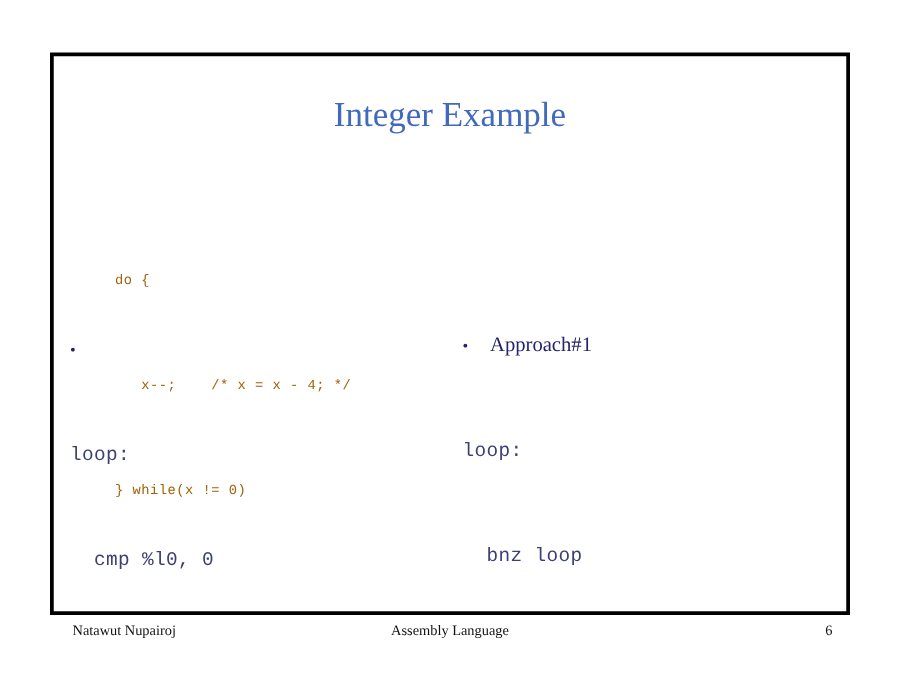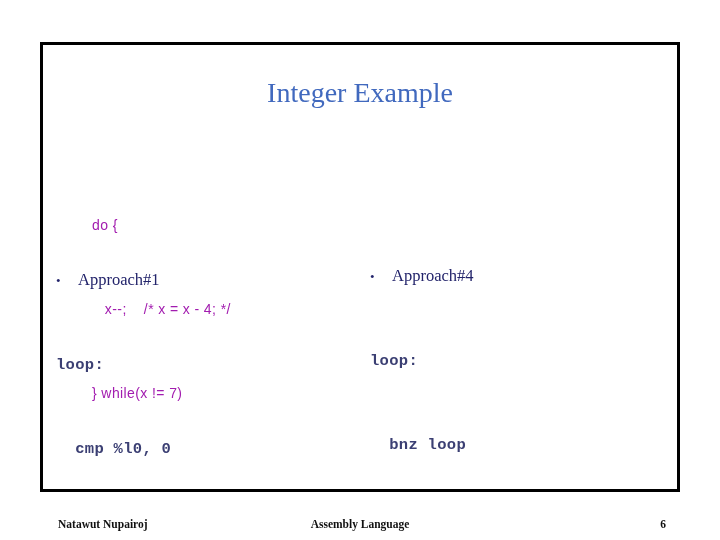--- a/index.html
+++ b/index.html
@@ -46,24 +46,24 @@
     line-height: 34px;
     color: #4169BE;
     white-space: pre;
   }
 
   
   #c-code {
     position: absolute;
     left: 92px;
     top: 155px;
-    font-family: Liberation Sans, sans-serif;
-    font-size: 14px;
+    font-family: Liberation Mono, monospace;
+    font-size: 11px;
     line-height: 28px;
-    color: #a21caf;
+    color: #a16207;
     white-space: pre;
     letter-spacing: 0.4px;
   }
   #c-code .ln { display: block; white-space: pre; }
 
   
   .approach-col {
     position: absolute;
   }
   #approach-1 { left: 56px; top: 270px; }
@@ -93,30 +93,29 @@
 
   .asm-code {
     margin-top: 4px;
     font-family: "Liberation Mono", "DejaVu Sans Mono", monospace;
     font-size: 15.5px;
     line-height: 28px;
     color: #3b3f73;
     white-space: pre;
     letter-spacing: 0.3px;
   }
-  .asm-code .ln { display: block; white-space: pre; font-weight: bold; }
+  .asm-code .ln { display: block; white-space: pre; }
 
   
   #footer {
     position: absolute;
     left: 40px;
-    top: 516px;
+    top: 497px;
     width: 640px;
     height: 20px;
-    font-weight: bold;
   }
   #footer .f-item {
     position: absolute;
     top: 0;
     font-family: "Liberation Serif", "DejaVu Serif", serif;
     font-size: 11.5px;
     line-height: 16px;
     color: #111111;
     white-space: pre;
   }
@@ -129,40 +128,39 @@
 
 <div id="slide">
 
   <div id="slide-frame"></div>
 
   <div id="slide-title">Integer Example</div>
 
   <div id="c-code">
     <span class="ln">do {</span>
     <span class="ln">   x--;    /* x = x - 4; */</span>
-    <span class="ln">} while(x != 7)</span>
+    <span class="ln">} while(x != 0)</span>
   </div>
 
   <div class="approach-col" id="approach-1">
     <div class="approach-head">
       <span class="bullet">•</span>
-      <span class="head-text">Approach#1</span>
     </div>
     <div class="asm-code">
       <span class="ln">loop:</span>
       <span class="ln">  cmp %l0, 0</span>
       
       
     </div>
   </div>
 
   <div class="approach-col" id="approach-2">
     <div class="approach-head">
       <span class="bullet">•</span>
-      <span class="head-text">Approach#4</span>
+      <span class="head-text">Approach#1</span>
     </div>
     <div class="asm-code">
       <span class="ln">loop:</span>
       <span class="ln">  bnz loop</span>
       
     </div>
   </div>
 
   <div id="footer">
     <div class="f-item" id="footer-author">Natawut Nupairoj</div>

